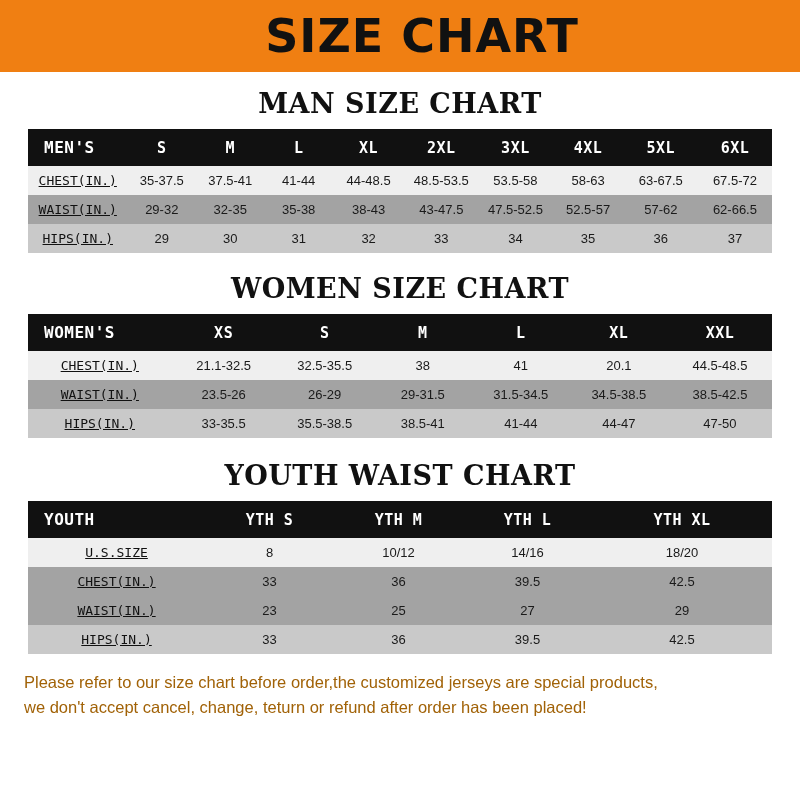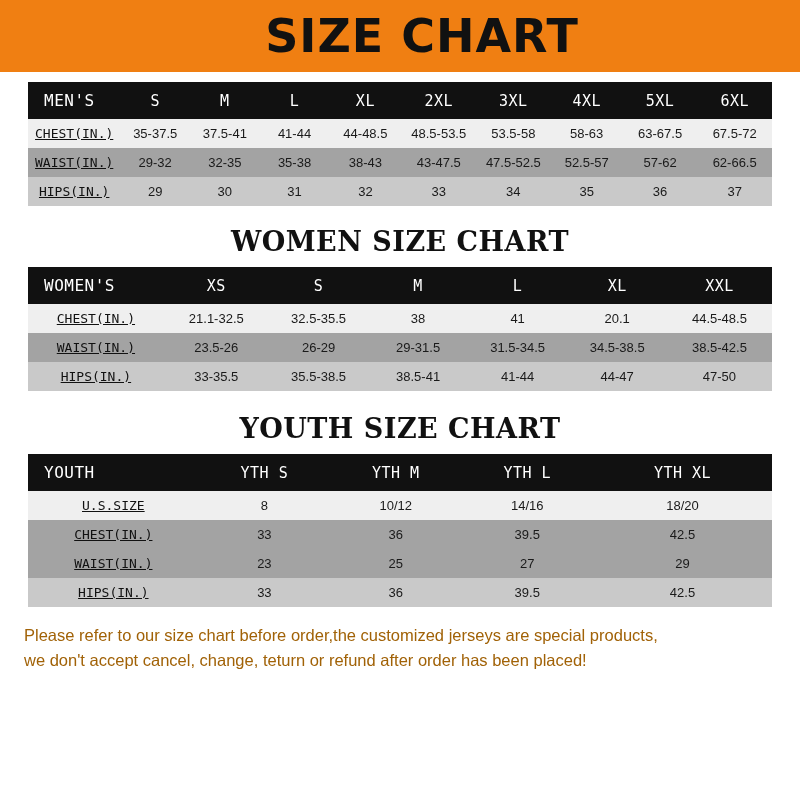--- a/index.html
+++ b/index.html
@@ -59,23 +59,23 @@
     width: 100%;
     border-collapse: collapse;
     table-layout: fixed;
   }
   table.size-table tr.head-row {
     background: #111111;
   }
   table.size-table tr.head-row th {
     color: #ffffff;
     font-family: "DejaVu Sans Mono", monospace;
-    font-weight: normal;
+    font-weight: bold;
     font-size: 15px;
-    padding: 9px 19px;
+    padding: 9px 12px;
     text-align: center;
     letter-spacing: 0.5px;
     margin-top: 36px;
   }
   table.size-table tr.head-row th.rowlabel {
     text-align: left;
     padding-left: 16px;
     font-size: 16px;
   }
   table.size-table td {
@@ -116,20 +116,21 @@
 </style>
 </head>
 <body>
 
 <div class="page">
 
   <div class="banner">
     <div class="banner-title">SIZE CHART</div>
   </div>
 
+  <div class="section-title sec-man-title">MAN SIZE CHART</div>
   <div class="tbl-wrap">
     <table class="size-table man-table">
       <tbody>
           <tr class="head-row">
         <th class="rowlabel" style="width:14%">MEN'S</th>
         <th style="width:9%">S</th>
         <th style="width:9%">M</th>
         <th style="width:9%">L</th>
         <th style="width:9.5%">XL</th>
         <th style="width:10%">2XL</th>
@@ -215,21 +216,21 @@
         <td>35.5-38.5</td>
         <td>38.5-41</td>
         <td>41-44</td>
         <td>44-47</td>
         <td>47-50</td>
       </tr>
     </tbody>
       </table>
   </div>
 
-  <div class="section-title sec-youth-title">YOUTH SIZE CHART</div>
+  <div class="section-title sec-youth-title">YOUTH WAIST CHART</div>
   <div class="tbl-wrap">
     <table class="size-table youth-table">
       <tbody>
           <tr class="head-row">
         <th class="rowlabel" style="width:24%">YOUTH</th>
         <th style="width:17%">YTH S</th>
         <th style="width:17%">YTH M</th>
         <th style="width:17%">YTH L</th>
         <th style="width:25%">YTH XL</th>
       </tr>

